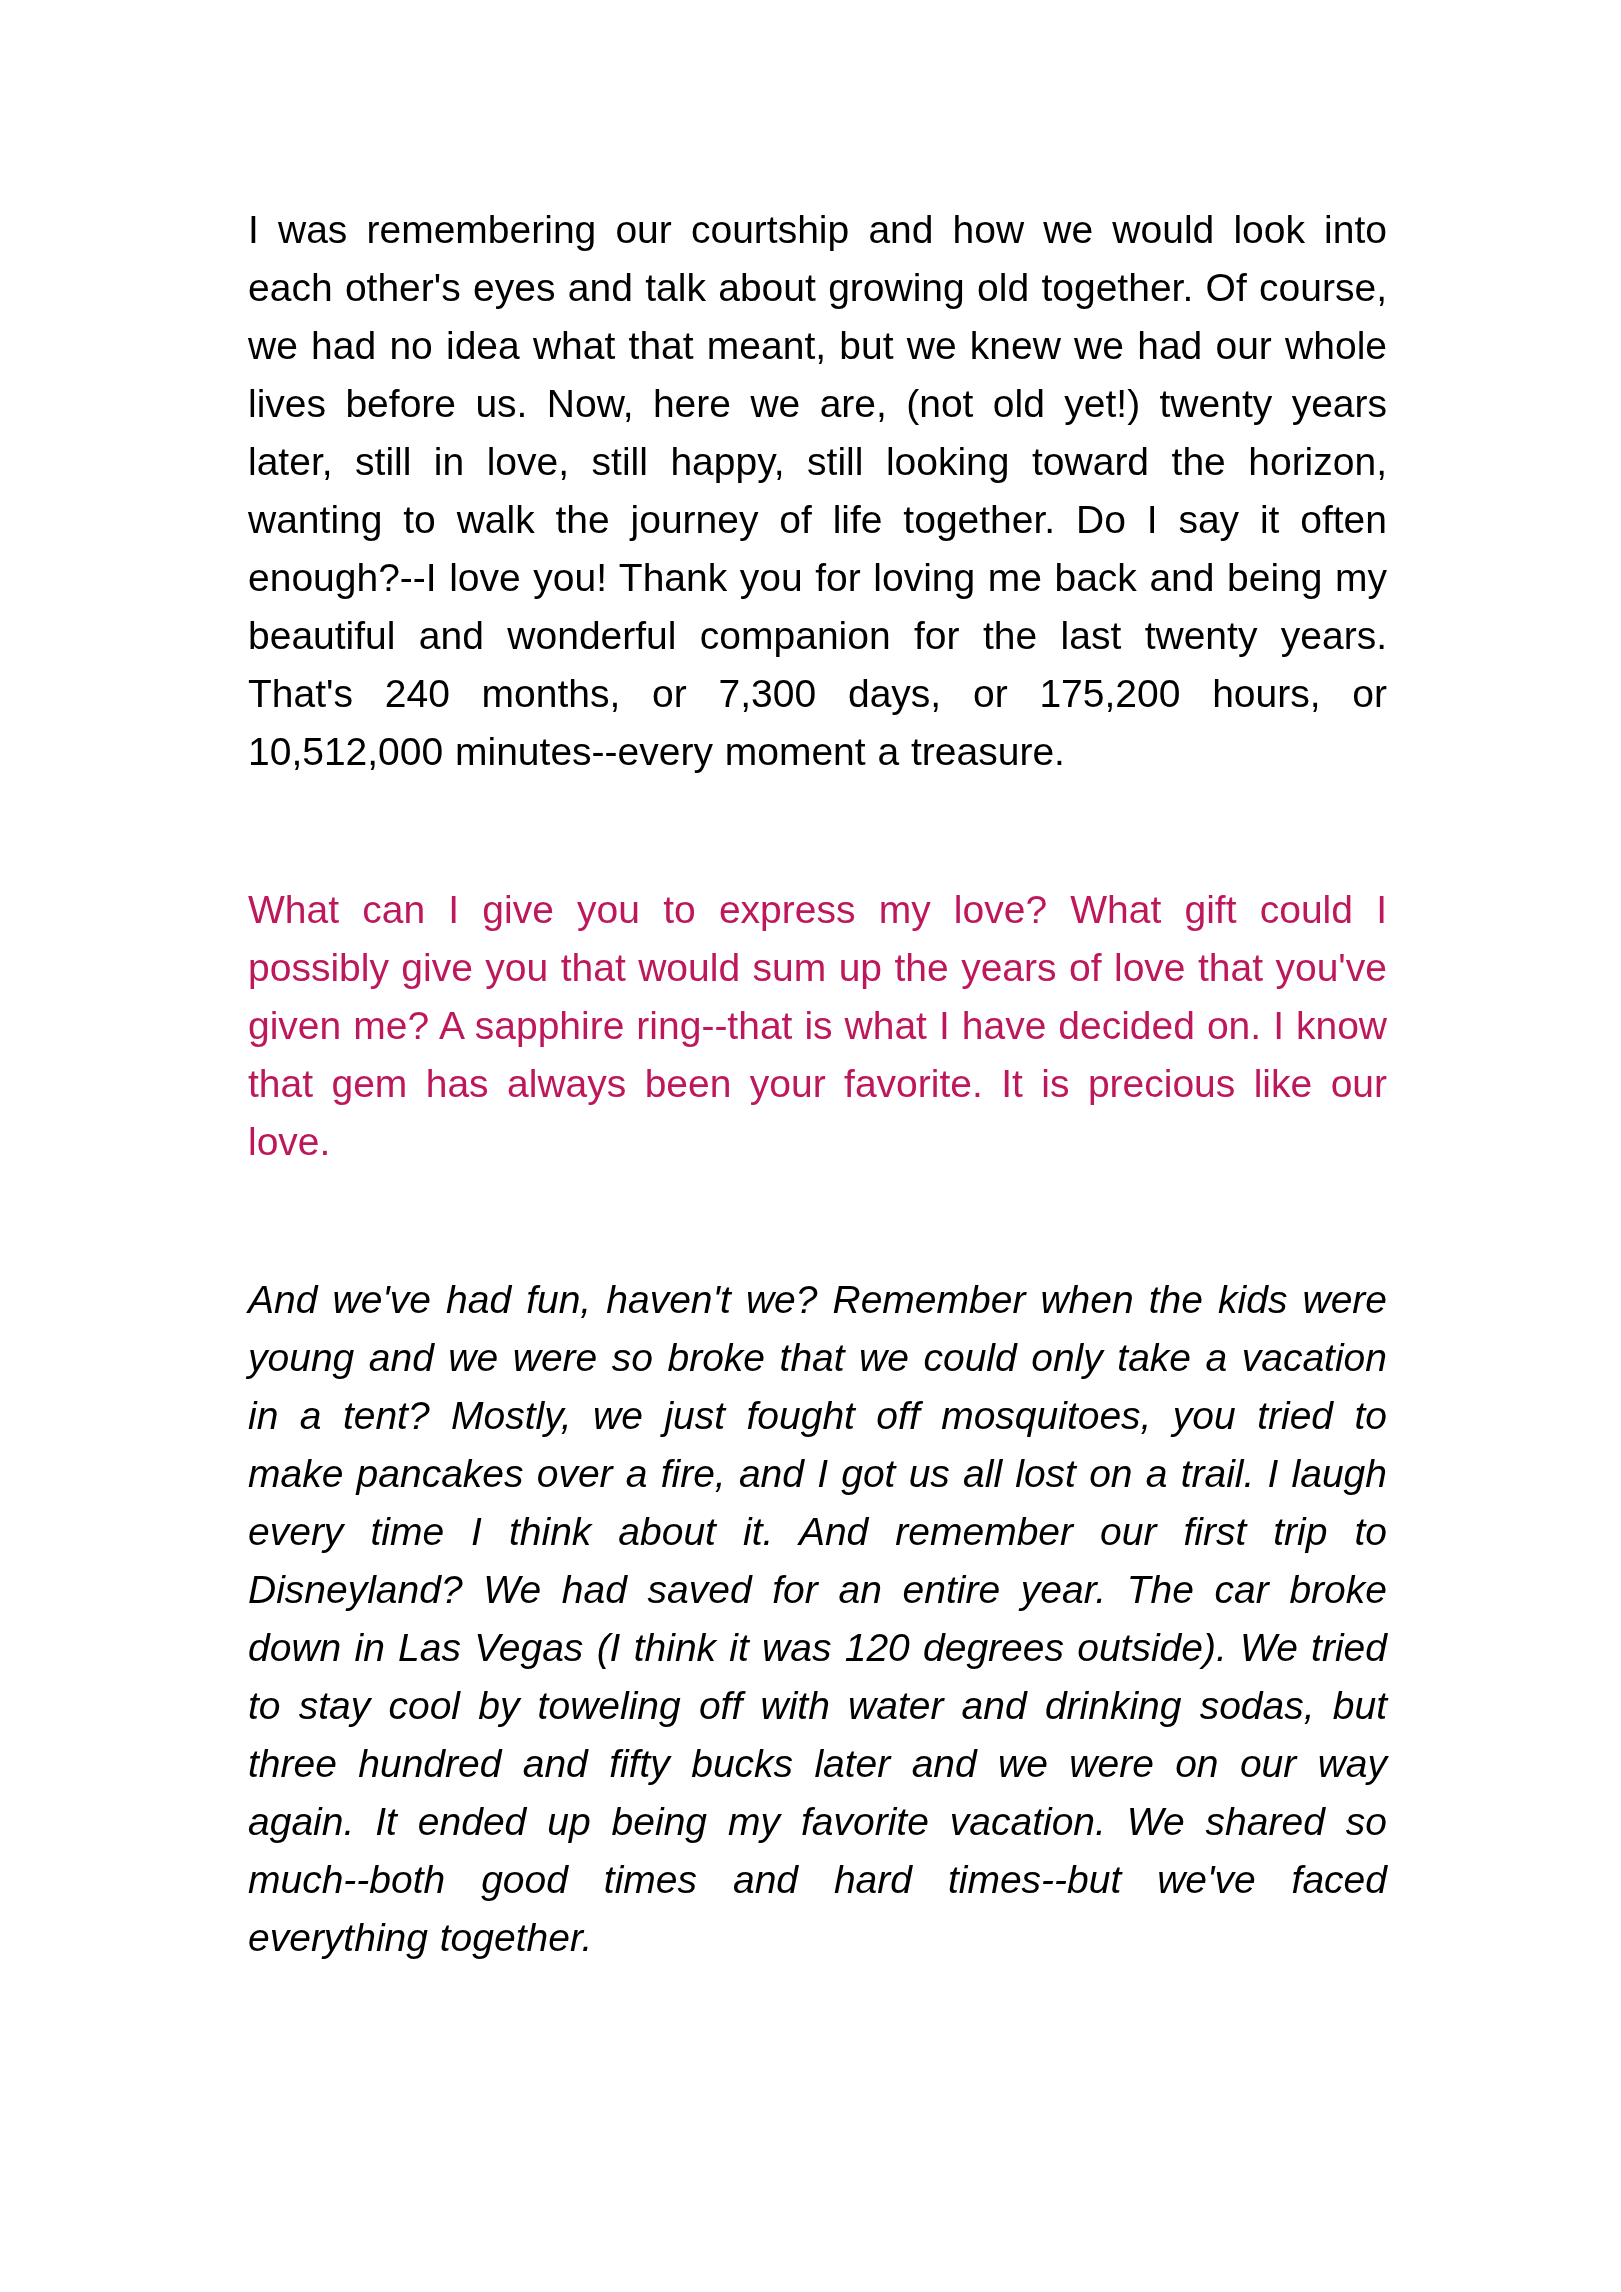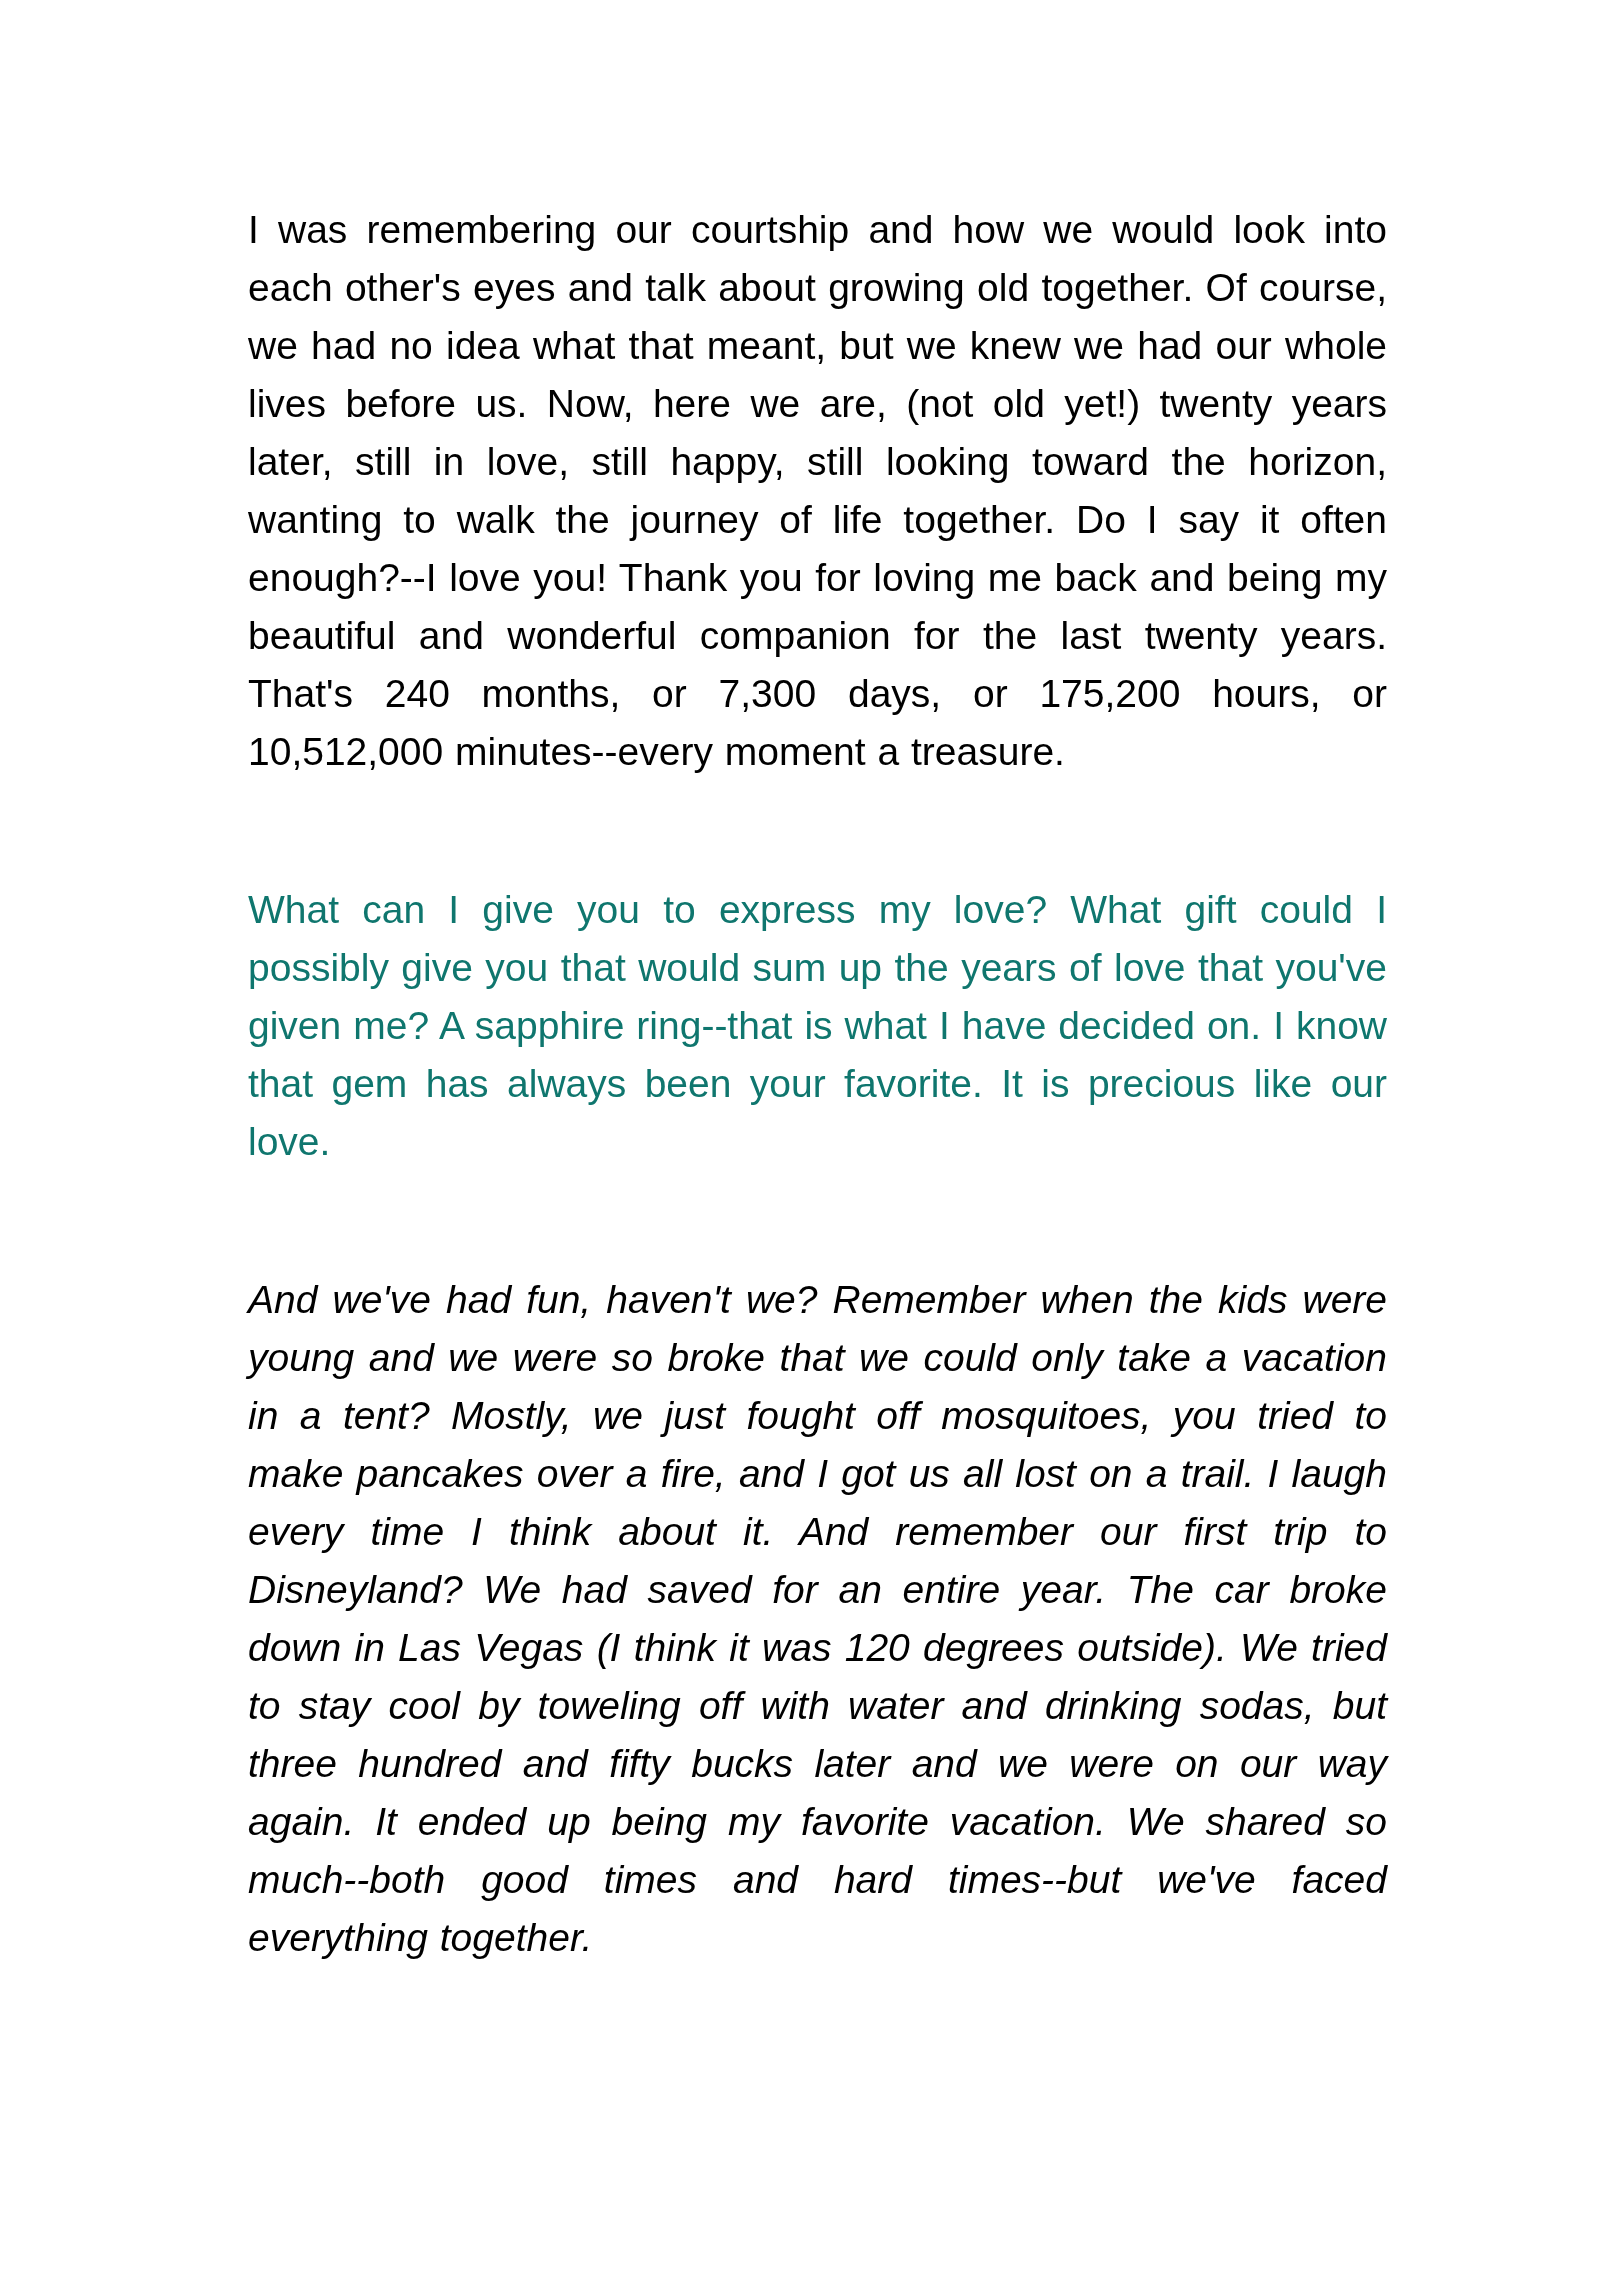--- a/index.html
+++ b/index.html
@@ -41,17 +41,17 @@
     margin-bottom: 0;
     font-style: italic;
   }
 </style>
 </head>
 <body style="background: rgb(255, 255, 255);">
 
 <div class="page">
   <div class="text-block">
     <p style="color: rgb(0, 0, 0);">I was remembering our courtship and how we would look into each other's eyes and talk about growing old together. Of course, we had no idea what that meant, but we knew we had our whole lives before us. Now, here we are, (not old yet!) twenty years later, still in love, still happy, still looking toward the horizon, wanting to walk the journey of life together. Do I say it often enough?--I love you! Thank you for loving me back and being my beautiful and wonderful companion for the last twenty years. That's 240 months, or 7,300 days, or 175,200 hours, or 10,512,000 minutes--every moment a treasure.</p>
-    <p style="color: #0f766e;">What can I give you to express my love? What gift could I possibly give you that would sum up the years of love that you've given me? A sapphire ring--that is what I have decided on. I know that gem has always been your favorite. It is precious like our love.</p>
+    <p style="color: #be185d;">What can I give you to express my love? What gift could I possibly give you that would sum up the years of love that you've given me? A sapphire ring--that is what I have decided on. I know that gem has always been your favorite. It is precious like our love.</p>
     <p style="color: rgb(0, 0, 0);">And we've had fun, haven't we? Remember when the kids were young and we were so broke that we could only take a vacation in a tent? Mostly, we just fought off mosquitoes, you tried to make pancakes over a fire, and I got us all lost on a trail. I laugh every time I think about it. And remember our first trip to Disneyland? We had saved for an entire year. The car broke down in Las Vegas (I think it was 120 degrees outside). We tried to stay cool by toweling off with water and drinking sodas, but three hundred and fifty bucks later and we were on our way again. It ended up being my favorite vacation. We shared so much--both good times and hard times--but we've faced everything together.</p>
   </div>
 </div>
 
 
 </body></html>

